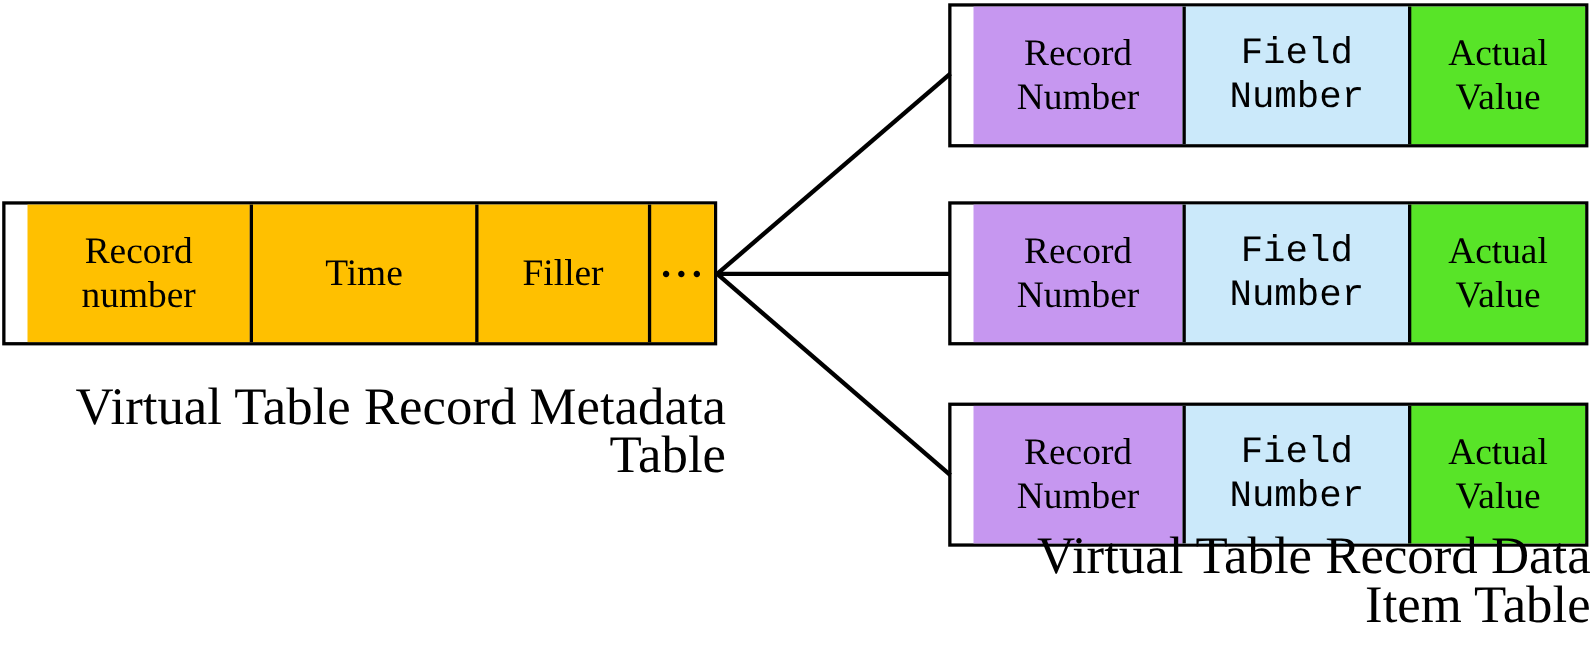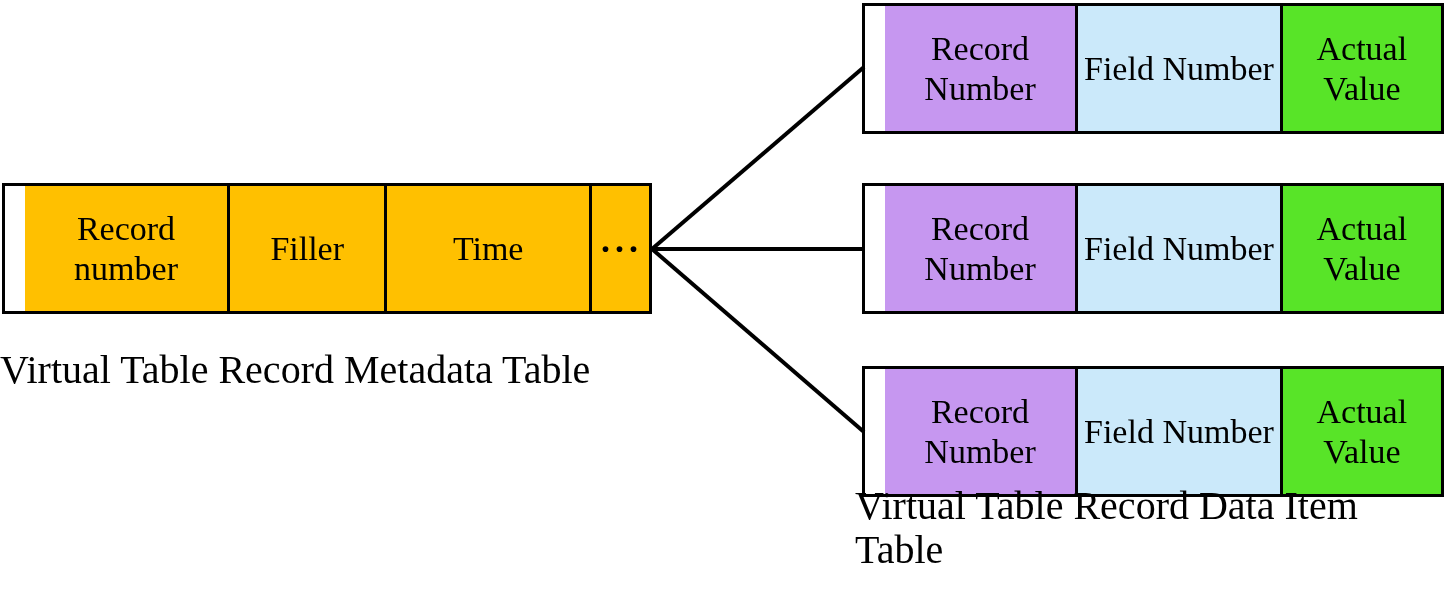--- a/index.html
+++ b/index.html
@@ -53,26 +53,26 @@
   .cell-w-ellipsis{ width: 9.6%; font-weight: bold; letter-spacing: 2px; font-size: 36px; }
   .item-row {
     left: 862px;
     width: 582px;
     height: 131px;
   }
   .item-row-1 { top: 3px; }
   .item-row-2 { top: 183px; }
   .item-row-3 { top: 366px; }
   .cell-record { width: 34.2%; background: var(--purple, #C697F0); }
-  .cell-field  { width: 36.8%; background: var(--blue, #CBE9FA); }
+  .cell-field  { width: 36.8%; background: var(--blue, #CBE9FA); font-family: Liberation Mono, monospace; }
   .cell-actual { width: 29.0%; background: var(--green, #58E428); }
   .caption {
     position: absolute;
-    text-align: left;
-    font-size: 40px;
+    text-align: right;
+    font-size: 48px;
     line-height: 44px;
   }
   .caption-metadata {
     left: 0px;
     top: 348px;
     width: 660px;
   }
   .caption-dataitem {
     left: 855px;
     top: 484px;
@@ -85,22 +85,22 @@
 <div class="canvas">
 
   <svg class="connector-layer" viewBox="0 0 1446 602" xmlns="http://www.w3.org/2000/svg">
     <line x1="652" y1="249" x2="864" y2="67" stroke="#000000" stroke-width="4"></line>
     <line x1="652" y1="249" x2="864" y2="249" stroke="#000000" stroke-width="4"></line>
     <line x1="652" y1="249" x2="864" y2="432" stroke="#000000" stroke-width="4"></line>
   </svg>
 
   <div class="dtable metadata-table">
     <div class="cell cell-w-record">Record number</div>
+    <div class="cell cell-w-time">Time</div>
     <div class="cell cell-w-filler">Filler</div>
-    <div class="cell cell-w-time">Time</div>
     <div class="cell cell-w-ellipsis">···</div>
   </div>
 
   <div class="caption caption-metadata">Virtual Table Record Metadata Table</div>
 
   <div class="dtable item-row item-row-1">
     <div class="cell cell-record">Record Number</div>
     <div class="cell cell-field">Field Number</div>
     <div class="cell cell-actual">Actual Value</div>
   </div>

